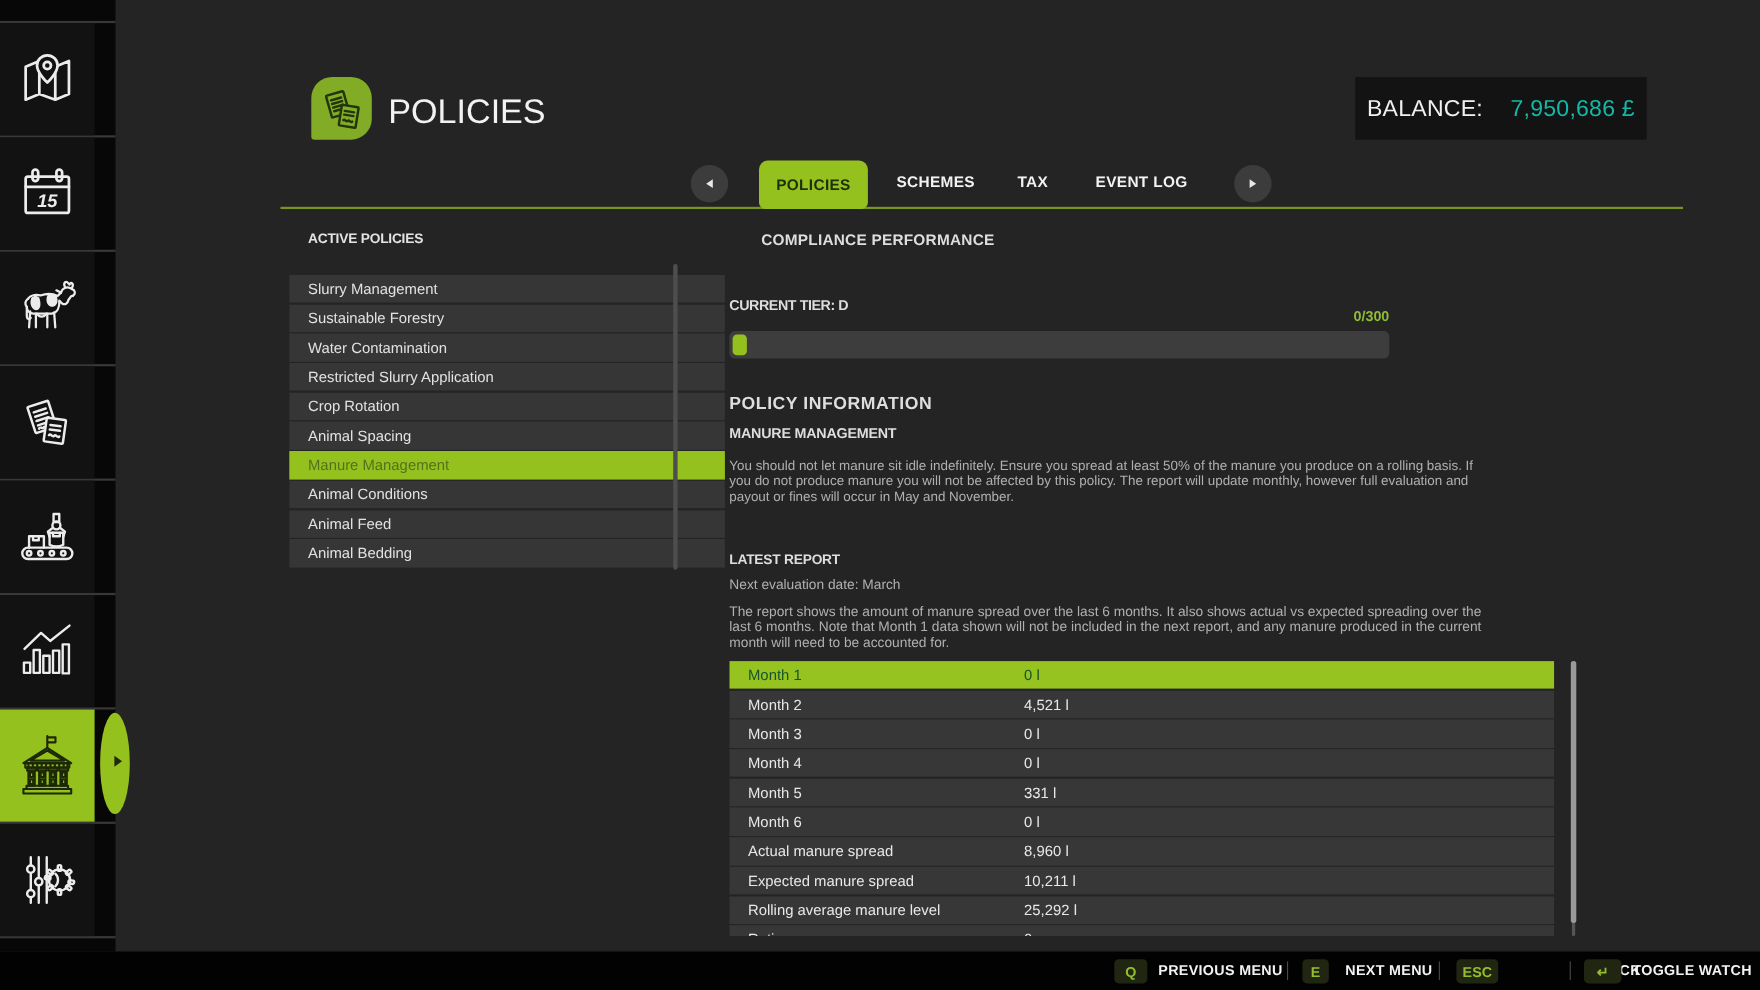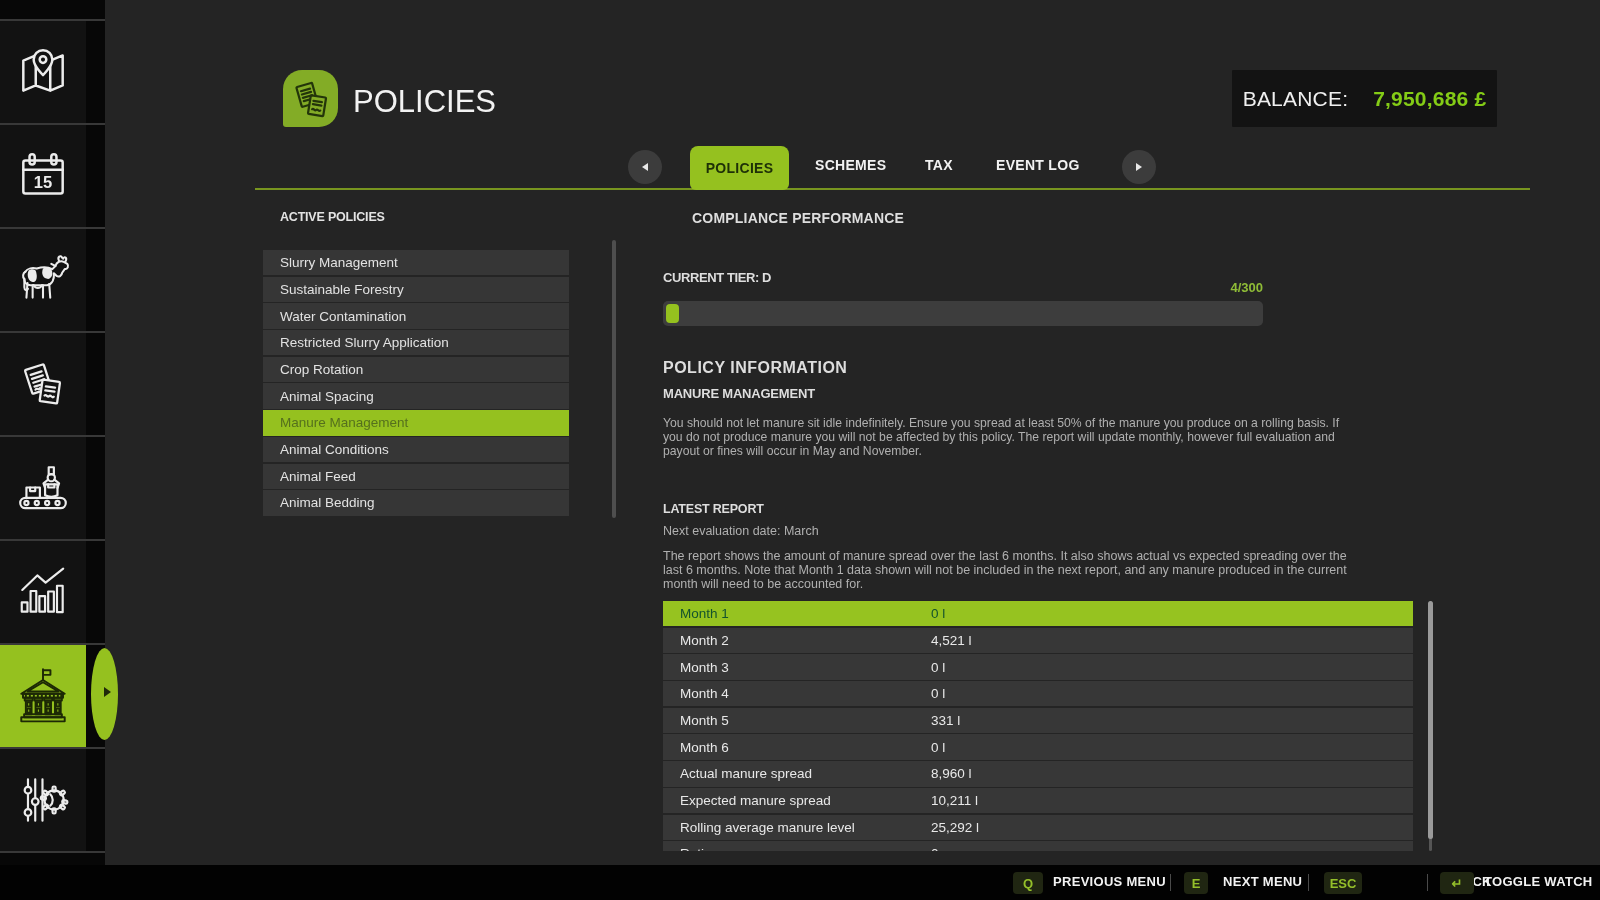--- a/index.html
+++ b/index.html
@@ -5,58 +5,58 @@
   * { margin:0; padding:0; box-sizing:border-box; }
   html,body { width:1600px; height:900px; overflow:hidden; background:#242424; }
   #root { position:absolute; left:0; top:0; width:1600px; height:900px;
           background:#242424; font-family:"Liberation Sans", sans-serif; }
   .abs { position:absolute; }
 
   
   #sidebar { position:absolute; left:0; top:0; width:105px; height:865px; background:#070707; }
   .sep { position:absolute; left:0; width:105px; height:2px; background:#383838; }
   .cell { position:absolute; left:0; width:86px; height:102px; background:#121212;
-          display:flex; align-items:center; justify-content:center; }
+          display:flex; align-items:center; justify-content:center;font-style:italic; }
   .cell.sel { background:#95c11f; }
   #selbump { position:absolute; left:91px; top:648px; width:27px; height:92px;
              background:#95c11f; border-radius:50%; }
   #selarrow { position:absolute; left:104px; top:687px; width:0; height:0;
               border-top:5px solid transparent; border-bottom:5px solid transparent;
               border-left:7px solid #20290a; }
 
   
   #hicon { position:absolute; left:283px; top:70px; width:55px; height:57px;
            background:#83ac26; border-radius:19px 19px 19px 3px;
            display:flex; align-items:center; justify-content:center; }
   #title { position:absolute; left:353px; top:84px; font-size:31px; color:#f2f2f2;
            letter-spacing:0px; font-weight:400; }
   #balance { position:absolute; left:1232px; top:70px; width:265px; height:57px;
              background:#131313; border-radius:1px; display:flex; align-items:center;
              justify-content:center; font-size:21px; color:#f0f0f0; letter-spacing:0.2px; }
-  #balance b { color:#84cc16; font-weight:700; margin-left:25px; }
+  #balance b { color:#14b8a6; font-weight:400; margin-left:25px; }
 
   
   #tabline { position:absolute; left:255px; top:188px; width:1275px; height:2px; background:#78951f; }
   .navcirc { position:absolute; top:150px; width:34px; height:34px; border-radius:50%;
              background:#3c3c3c; display:flex; align-items:center; justify-content:center; }
   .tri-l { width:0; height:0; border-top:4px solid transparent; border-bottom:4px solid transparent;
            border-right:6px solid #e8e8e8; }
   .tri-r { width:0; height:0; border-top:4px solid transparent; border-bottom:4px solid transparent;
            border-left:6px solid #e8e8e8; }
   #tab-pol { position:absolute; left:690px; top:146px; width:99px; height:44px;
              background:#95c11f; border-radius:8px 8px 6px 6px;
              display:flex; align-items:center; justify-content:center;
              color:#1e3007; font-weight:700; font-size:14px; letter-spacing:0.3px; }
   .tab { position:absolute; top:157px; color:#f2f2f2; font-weight:700; font-size:14px;
          letter-spacing:0.3px; }
 
   
   #lh { position:absolute; left:280px; top:210px; font-size:12.5px; font-weight:700;
         color:#e3e3e3; letter-spacing:-0.2px;text-align:right; }
-  #list { position:absolute; left:263px; top:250px; width:306px; }
+  #list { position:absolute; left:263px; top:250px; width:396px; }
   .row { height:25.4px; margin-bottom:1.3px; background:#363636; color:#e2e2e2;
          font-size:13.5px; display:flex; align-items:center; padding-left:17px; }
   .row.sel { background:#95c11f; color:#55701d; }
   #lscroll { position:absolute; left:612px; top:240px; width:4px; height:278px;
              background:#4e4e4e; border-radius:2px; }
 
   
   .h1 { position:absolute; font-weight:700; color:#dedede; letter-spacing:0.5px; }
   .gray { color:#b0b0b0; font-size:12.5px; line-height:14px; }
   #bar { position:absolute; left:663px; top:301px; width:600px; height:25px;
@@ -251,21 +251,21 @@
     <div class="row">Animal Spacing</div>
     <div class="row sel">Manure Management</div>
     <div class="row">Animal Conditions</div>
     <div class="row">Animal Feed</div>
     <div class="row">Animal Bedding</div>
   </div>
   <div id="lscroll"></div>
 
   <div class="h1" style="left:692px; top:210px; font-size:14px; letter-spacing:0.2px;">COMPLIANCE PERFORMANCE</div>
   <div class="h1" style="left:663px; top:270px; font-size:13px; letter-spacing:-0.4px;">CURRENT TIER: D</div>
-  <div id="barlabel">4/300</div>
+  <div id="barlabel">0/300</div>
   <div id="bar">
       <div id="barfill"></div>
     </div>
 
   <div class="h1" style="left:663px; top:359px; font-size:16px;">POLICY INFORMATION</div>
   <div class="h1" style="left:663px; top:386px; font-size:13px; letter-spacing:-0.2px;">MANURE MANAGEMENT</div>
   <div class="abs gray" style="left:663px; top:416px; font-size:12.2px;">
     You should not let manure sit idle indefinitely. Ensure you spread at least 50% of the manure you produce on a rolling basis. If<br>
     you do not produce manure you will not be affected by this policy. The report will update monthly, however full evaluation and<br>
     payout or fines will occur in May and November.

